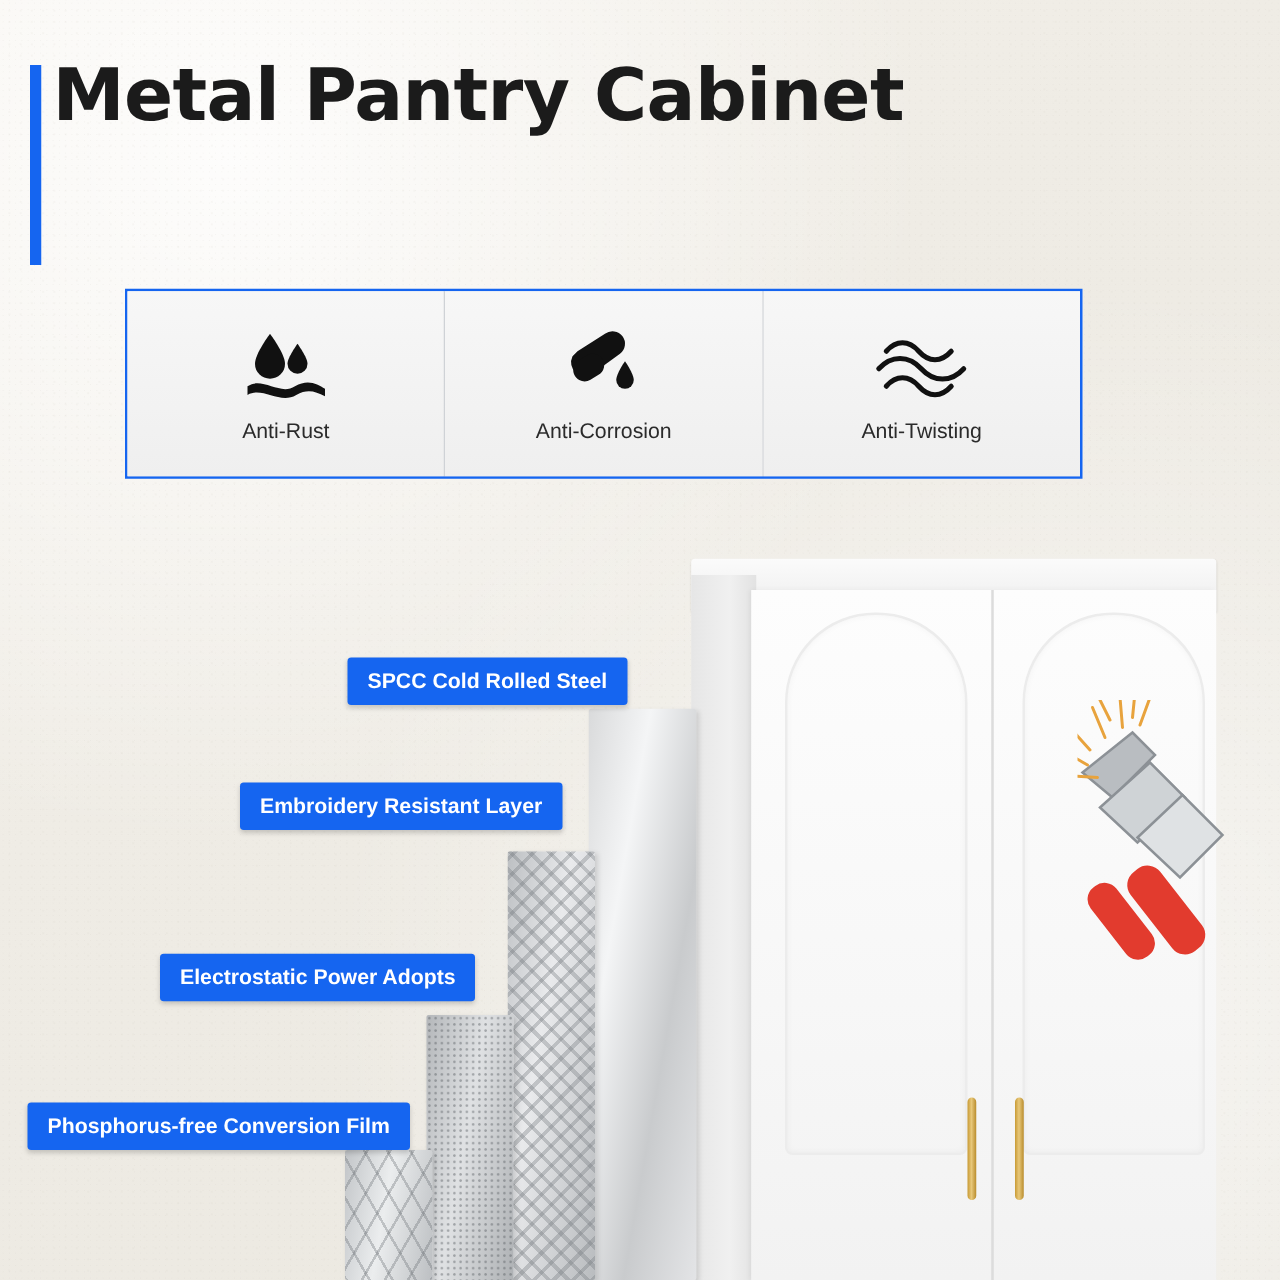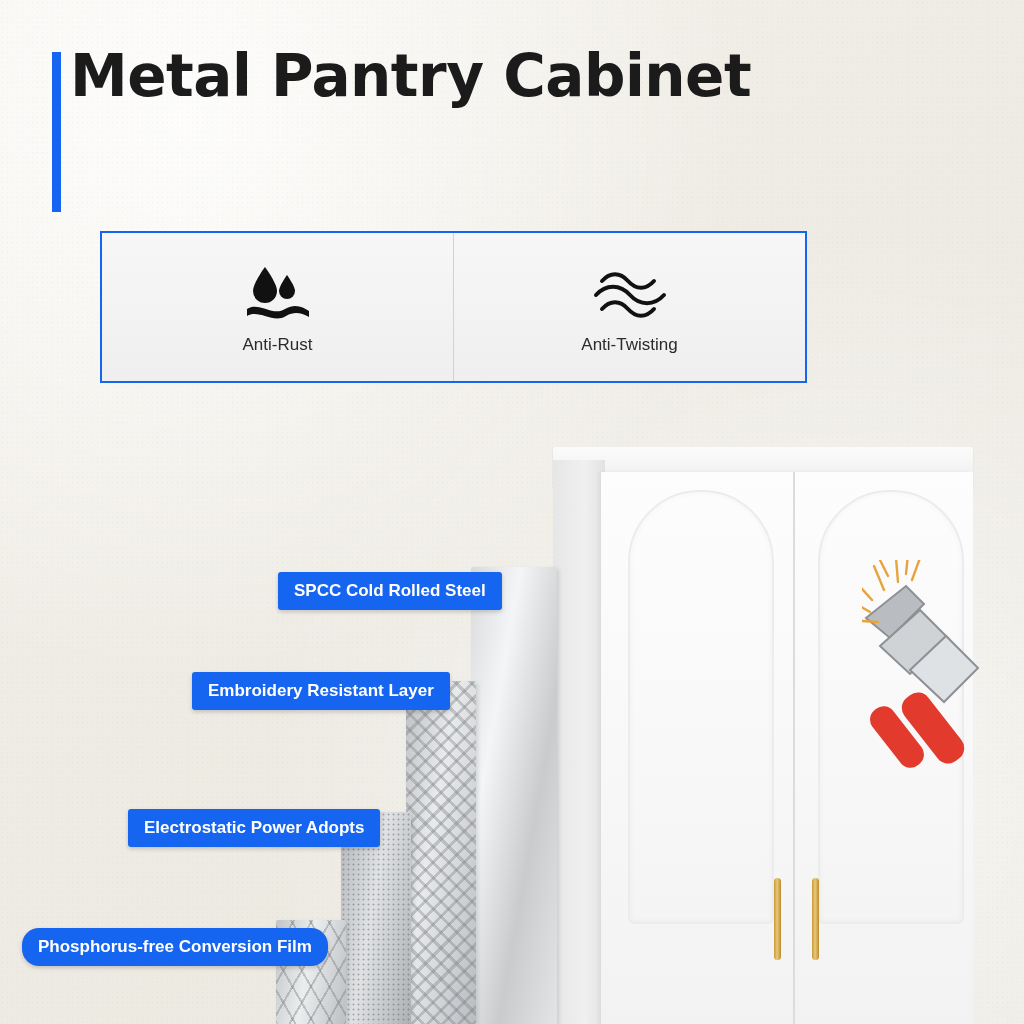--- a/index.html
+++ b/index.html
@@ -31,21 +31,21 @@
       radial-gradient(rgba(190,185,175,0.30) 0.6px, transparent 0.7px),
       radial-gradient(rgba(205,200,190,0.22) 0.6px, transparent 0.7px);
     background-size: 5px 5px, 9px 9px;
     background-position: 0 0, 3px 4px;
     pointer-events: none;
   }
 
   
   .header {
     position: absolute;
-    left: 52px;
+    left: 24px;
     top: 46px;
     width: 944px;
   }
   .accent-bar {
     position: absolute;
     left: 0;
     top: 6px;
     width: 9px;
     height: 160px;
     background: #1565f0;
@@ -65,21 +65,21 @@
     font-size: 17.5px;
     line-height: 1.55;
     color: #3a3a3a;
   }
 
   
   .features {
     position: absolute;
     left: 100px;
     top: 231px;
-    width: 707px;
+    width: 766px;
     height: 152px;
     display: flex;
     border: 2px solid #1565f0;
     background: #f4f4f4;
     box-sizing: border-box;
     justify-content: center;
   }
   .feature {
     flex: 1 1 0;
     display: flex;
@@ -205,26 +205,25 @@
   .callout {
     position: absolute;
     background: #1565f0;
     color: #ffffff;
     font-size: 17px;
     font-weight: bold;
     padding: 9px 16px;
     border-radius: 3px;
     white-space: nowrap;
     box-shadow: 0 2px 4px rgba(0,0,0,0.18);
-    margin-top: 46px;
   }
   .callout.c1 { left: 278px; top: 126px; }
   .callout.c2 { left: 192px; top: 226px; }
   .callout.c3 { left: 128px; top: 363px; }
-  .callout.c4 { left: 22px;  top: 482px; border-radius: 17px; }
+  .callout.c4 { left: 22px;  top: 482px; }
 
   
   .plier {
     position: absolute;
     left: 862px;
     top: 160px;
     width: 170px;
     height: 210px;
   }
 </style>
@@ -245,20 +244,30 @@
       <div class="icon">
         <svg width="86" height="70" viewBox="0 0 86 70" aria-hidden="true">
           <path d="M30 8 C30 8 18 24 18 32 a12 12 0 0 0 24 0 C42 24 30 8 30 8 Z" fill="#111"></path>
           <path d="M52 16 C52 16 44 27 44 32 a8 8 0 0 0 16 0 C60 27 52 16 52 16 Z" fill="#111"></path>
           <path d="M12 50 C24 42 38 58 50 50 C60 44 68 48 74 52 L74 58 C66 54 60 52 51 57 C38 65 24 50 12 57 Z" fill="#111"></path>
         </svg>
       </div>
       <div class="caption">Anti-Rust</div>
     </div>
 
+    <div class="feature">
+      <div class="icon">
+        <svg width="86" height="70" viewBox="0 0 86 70" aria-hidden="true">
+          <path d="M22 22 L44 8 a10 10 0 0 1 12 16 L34 40 a11 11 0 0 1 -16 -14 Z" fill="#111"></path>
+          <rect x="18" y="26" width="26" height="18" rx="9" transform="rotate(-32 31 35)" fill="#111"></rect>
+          <path d="M60 30 C60 30 53 40 53 45 a7 7 0 0 0 14 0 C67 40 60 30 60 30 Z" fill="#111"></path>
+        </svg>
+      </div>
+      <div class="caption">Anti-Corrosion</div>
+    </div>
 
     <div class="feature">
       <div class="icon">
         <svg width="96" height="70" viewBox="0 0 96 70" aria-hidden="true">
           <g fill="none" stroke="#111" stroke-width="4" stroke-linecap="round">
             <path d="M20 22 C28 13 38 13 46 22 C54 31 64 31 72 22"></path>
             <path d="M14 36 C24 25 38 25 48 36 C58 47 72 47 82 36"></path>
             <path d="M20 50 C28 41 38 41 46 50 C54 59 64 59 72 50"></path>
           </g>
         </svg>

